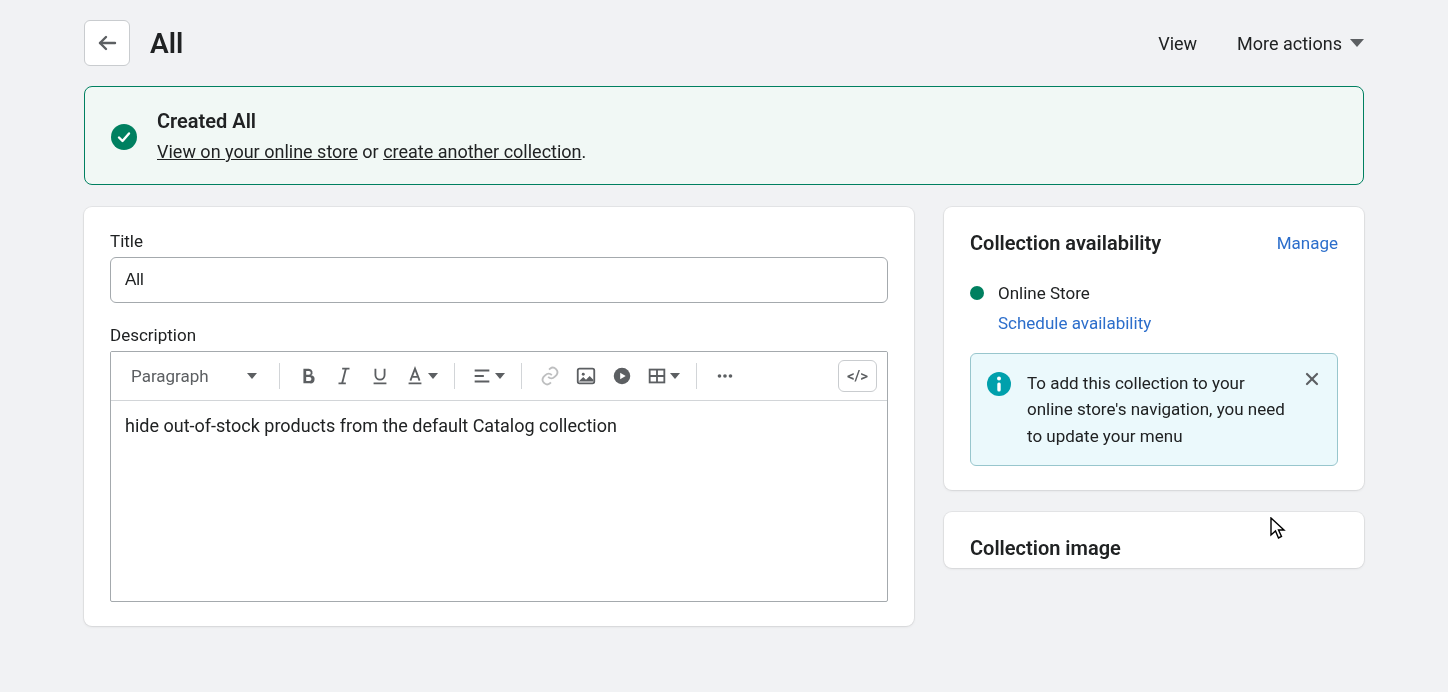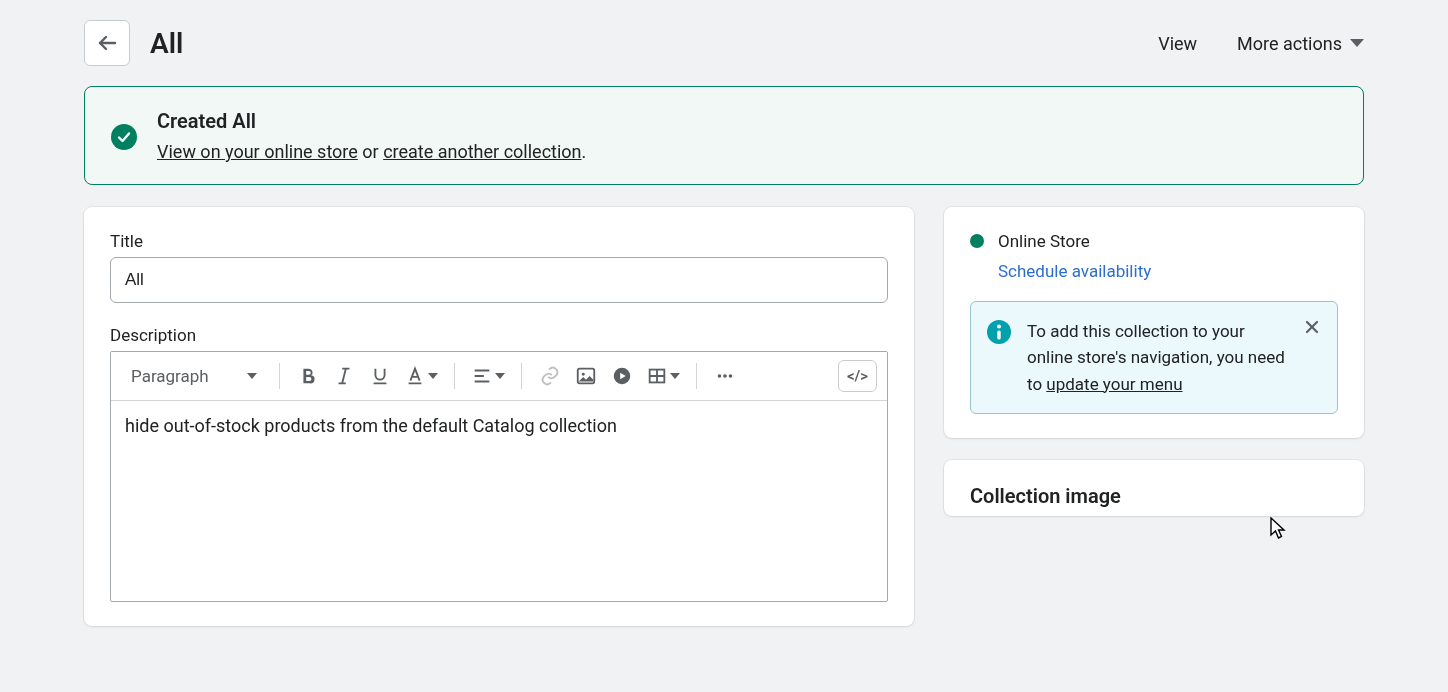--- a/index.html
+++ b/index.html
@@ -236,21 +236,21 @@
       flex-shrink: 0;
       margin-top: 2px;
     }
     .info-icon svg { width: 6px; height: 16px; fill: #fff; }
     .info-text {
       font-size: 17px;
       line-height: 1.55;
       color: #202223;
       flex: 1;
     }
-    .info-text .u { text-decoration: underline; cursor: pointer; }
+    .info-text .u { cursor: pointer; }
     .info-close {
       cursor: pointer;
       color: #5c5f62;
       flex-shrink: 0;
     }
     .info-close svg { width: 18px; height: 18px; }
     .caret-down {
       width: 0; height: 0;
       border-left: 7px solid transparent;
       border-right: 7px solid transparent;
@@ -395,20 +395,24 @@
               <div class="code-btn">&lt;/&gt;</div>
             </div>
             <div class="editor-body" contenteditable="true" style="">hide out-of-stock products from the default Catalog collection</div>
           </div>
         </div>
       </div>
     </div>
 
     <div class="side-col">
       <div class="card" style="position:relative;">
+        <div class="side-header">
+          <div class="side-title">Collection availability</div>
+          <span class="link">Manage</span>
+        </div>
         <div class="channel-row">
           <span class="dot"></span>
           <span class="channel-name">Online Store</span>
         </div>
         <span class="schedule-link">Schedule availability</span>
         <div class="info-box">
           <div class="info-icon">
             <svg viewBox="0 0 6 16">
                 <circle cx="3" cy="2.5" r="2"></circle>
                 <rect x="1.3" y="6.5" width="3.4" height="9" rx="1.5"></rect>

